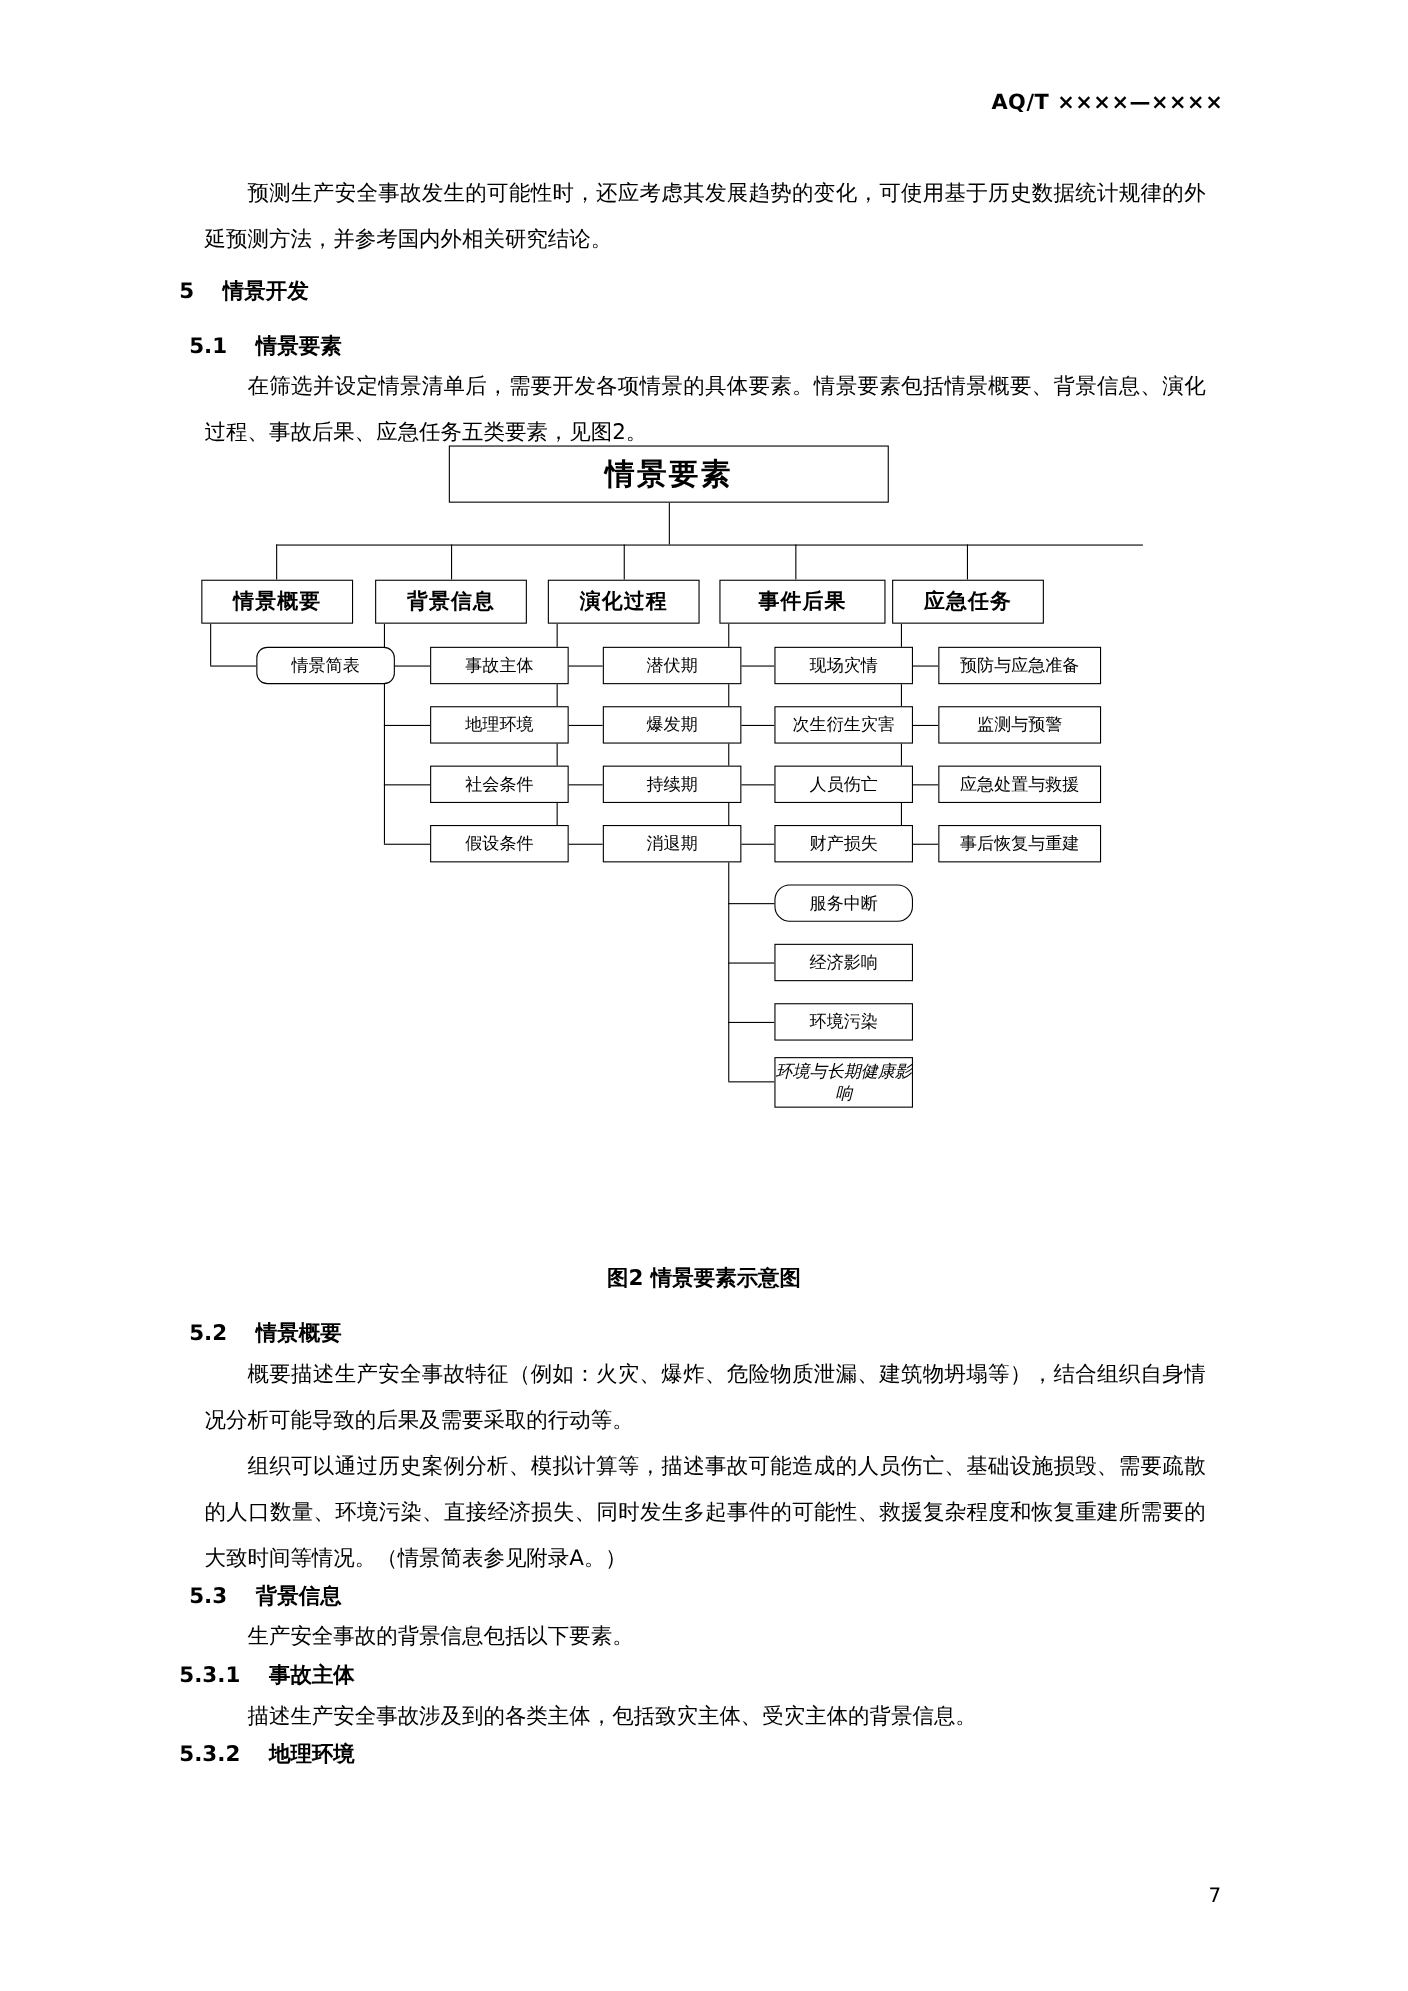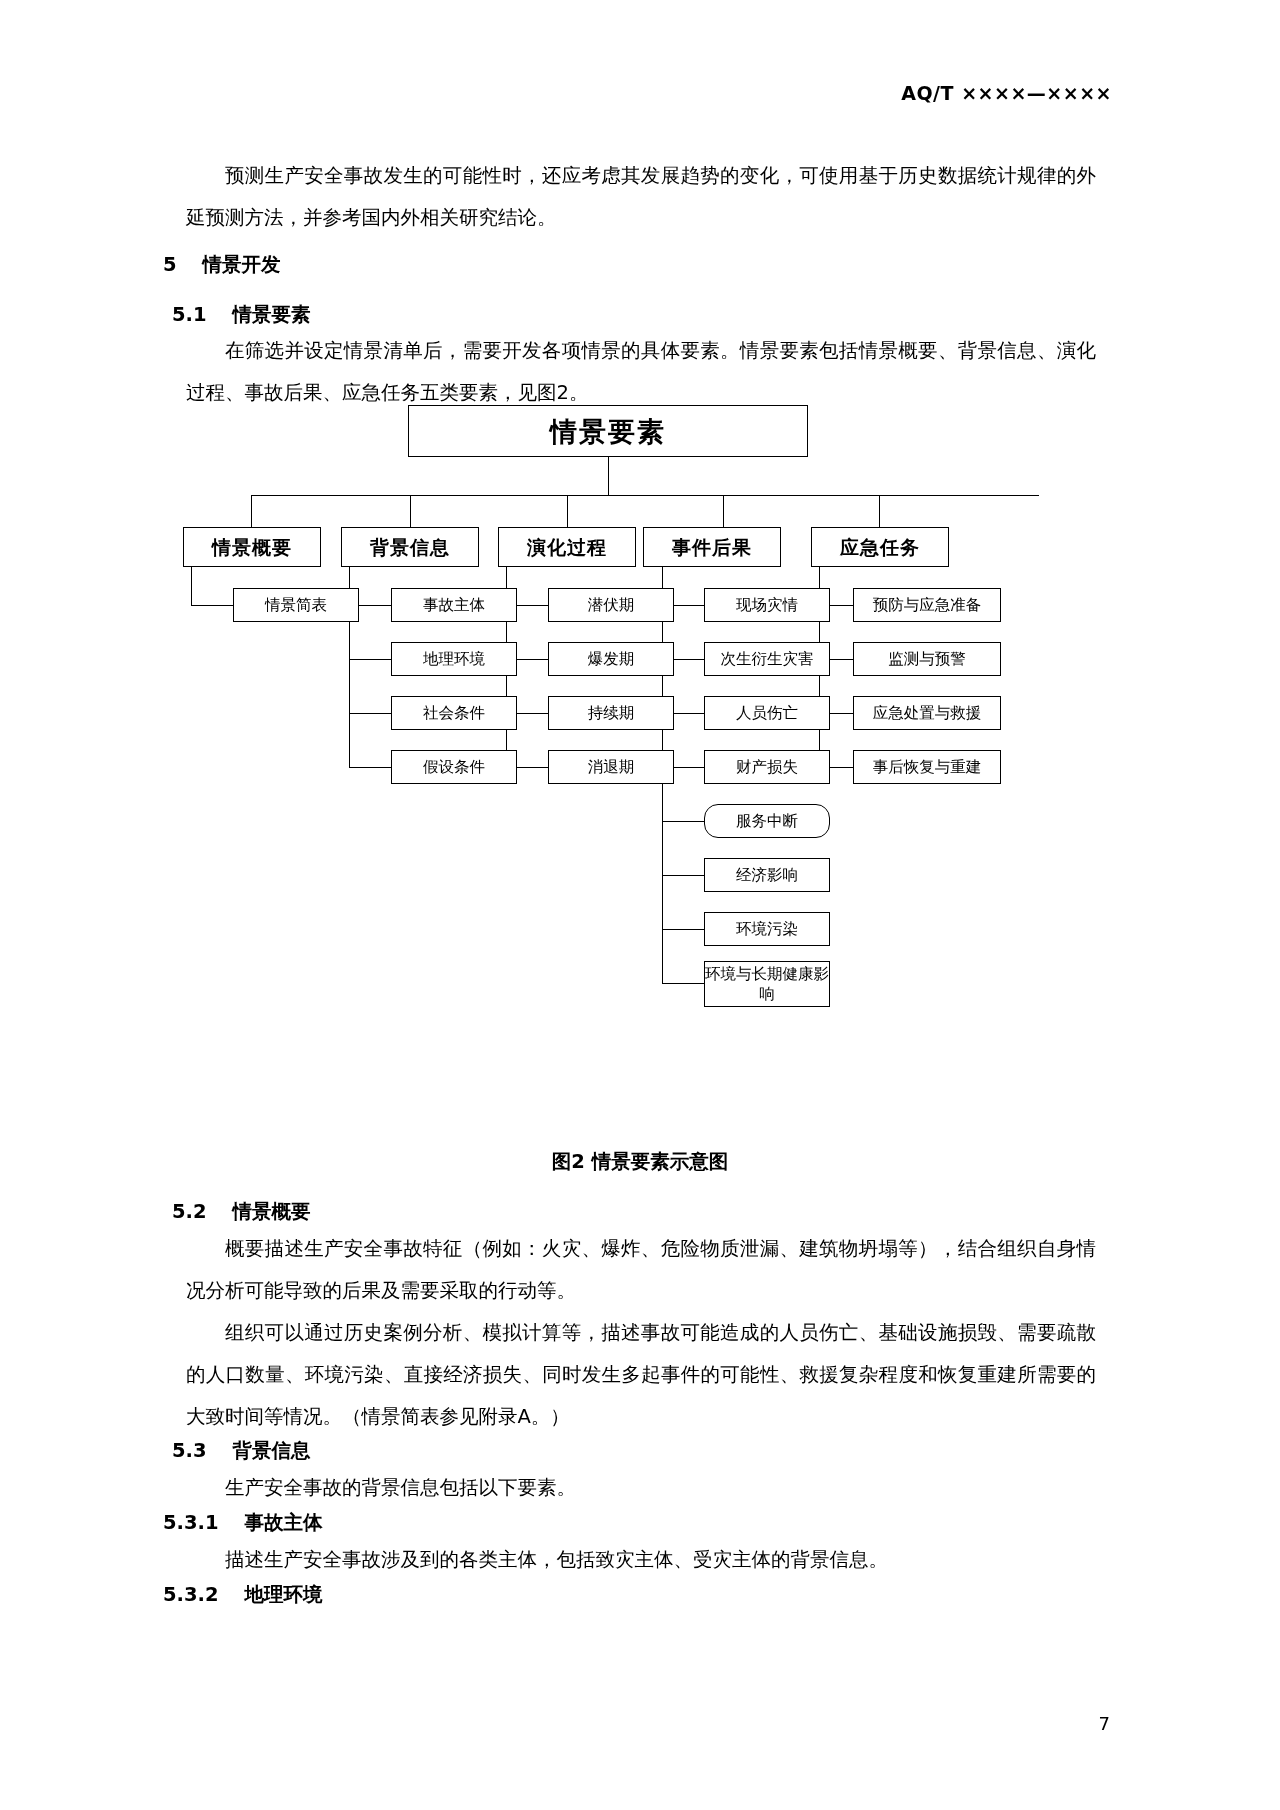--- a/index.html
+++ b/index.html
@@ -137,26 +137,26 @@
     <div class="line vline" style="left: 88px;  top: 90px; height: 32px;"></div>
     <div class="line vline" style="left: 247px; top: 90px; height: 32px;"></div>
     <div class="line vline" style="left: 404px; top: 90px; height: 32px;"></div>
     <div class="line vline" style="left: 560px; top: 90px; height: 32px;"></div>
     <div class="line vline" style="left: 716px; top: 90px; height: 32px;"></div>
     <div class="line vline" style="left: 876px; top: 90px; height: 0px;"></div>
 
     <div class="node lvl2" style="left: 20px;  top: 122px; width: 138px; height: 40px;">情景概要</div>
     <div class="node lvl2" style="left: 178px; top: 122px; width: 138px; height: 40px;">背景信息</div>
     <div class="node lvl2" style="left: 335px; top: 122px; width: 138px; height: 40px;">演化过程</div>
-    <div class="node lvl2" style="left: 480px; top: 122px; width: 138px; height: 40px;">事件后果</div>
+    <div class="node lvl2" style="left: 491px; top: 122px; width: 151px; height: 40px;">事件后果</div>
     <div class="node lvl2" style="left: 648px; top: 122px; width: 138px; height: 40px;">应急任务</div>
 
     <div class="line vline" style="left: 28px; top: 162px; height: 38px;"></div>
     <div class="line hline" style="left: 28px; top: 200px; width: 42px;"></div>
-    <div class="node" style="left: 70px; top: 183px; width: 126px; height: 34px;">情景简表</div>
+    <div class="node" style="left: 70px; top: 183px; width: 126px; height: 34px; border-radius: 10px;">情景简表</div>
 
     <div class="line vline" style="left: 186px; top: 162px; height: 200px;"></div>
     <div class="line hline" style="left: 186px; top: 200px; width: 42px;"></div>
     <div class="line hline" style="left: 186px; top: 254px; width: 42px;"></div>
     <div class="line hline" style="left: 186px; top: 308px; width: 42px;"></div>
     <div class="line hline" style="left: 186px; top: 362px; width: 42px;"></div>
     <div class="node" style="left: 228px; top: 183px; width: 126px; height: 34px;">事故主体</div>
     <div class="node" style="left: 228px; top: 237px; width: 126px; height: 34px;">地理环境</div>
     <div class="node" style="left: 228px; top: 291px; width: 126px; height: 34px;">社会条件</div>
     <div class="node" style="left: 228px; top: 345px; width: 126px; height: 34px;">假设条件</div>
@@ -180,21 +180,21 @@
     <div class="line hline" style="left: 499px; top: 470px; width: 42px;"></div>
     <div class="line hline" style="left: 499px; top: 524px; width: 42px;"></div>
     <div class="line hline" style="left: 499px; top: 578px; width: 42px;"></div>
     <div class="node" style="left: 541px; top: 183px; width: 126px; height: 34px;">现场灾情</div>
     <div class="node" style="left: 541px; top: 237px; width: 126px; height: 34px;">次生衍生灾害</div>
     <div class="node" style="left: 541px; top: 291px; width: 126px; height: 34px;">人员伤亡</div>
     <div class="node" style="left: 541px; top: 345px; width: 126px; height: 34px;">财产损失</div>
     <div class="node" style="left: 541px; top: 399px; width: 126px; height: 34px; border-radius: 14px;">服务中断</div>
     <div class="node" style="left: 541px; top: 453px; width: 126px; height: 34px;">经济影响</div>
     <div class="node" style="left: 541px; top: 507px; width: 126px; height: 34px;">环境污染</div>
-    <div class="node" style="left: 541px; top: 556px; width: 126px; height: 46px; line-height: 20px;">环境与长期健康影响</div>
+    <div class="node" style="left: 541px; top: 556px; width: 126px; height: 46px; line-height: 20px; font-style: italic;">环境与长期健康影响</div>
 
     <div class="line vline" style="left: 656px; top: 162px; height: 200px;"></div>
     <div class="line hline" style="left: 656px; top: 200px; width: 34px;"></div>
     <div class="line hline" style="left: 656px; top: 254px; width: 34px;"></div>
     <div class="line hline" style="left: 656px; top: 308px; width: 34px;"></div>
     <div class="line hline" style="left: 656px; top: 362px; width: 34px;"></div>
     <div class="node" style="left: 690px; top: 183px; width: 148px; height: 34px;">预防与应急准备</div>
     <div class="node" style="left: 690px; top: 237px; width: 148px; height: 34px;">监测与预警</div>
     <div class="node" style="left: 690px; top: 291px; width: 148px; height: 34px;">应急处置与救援</div>
     <div class="node" style="left: 690px; top: 345px; width: 148px; height: 34px;">事后恢复与重建</div>

